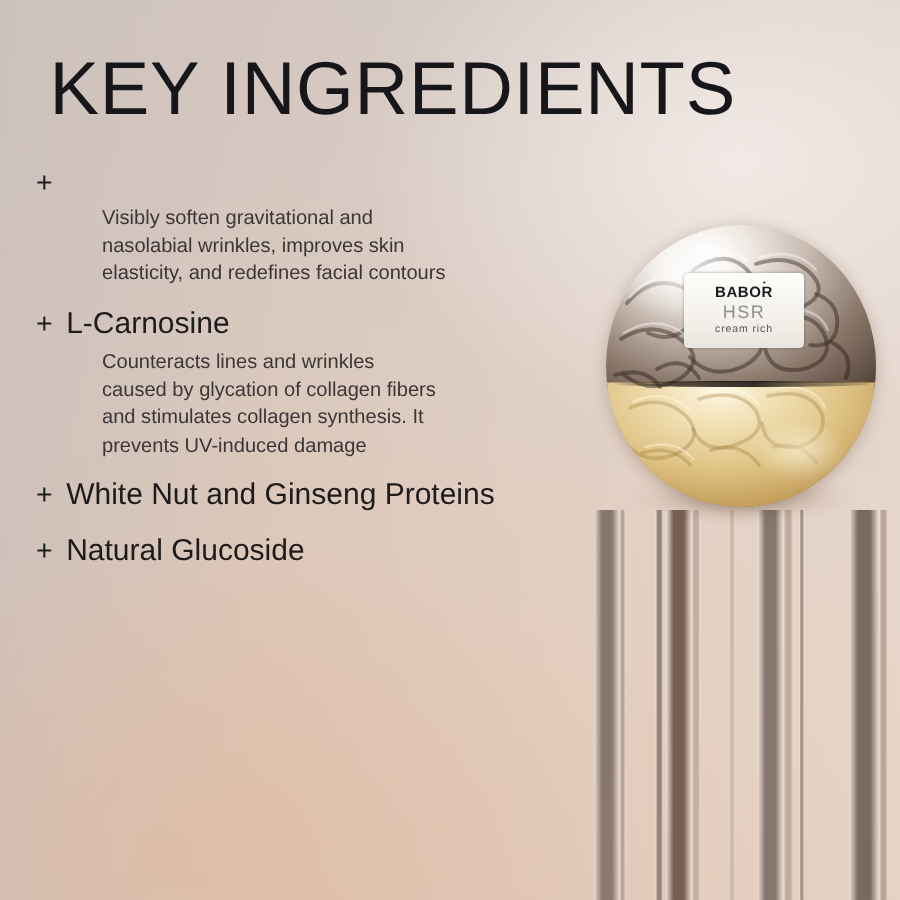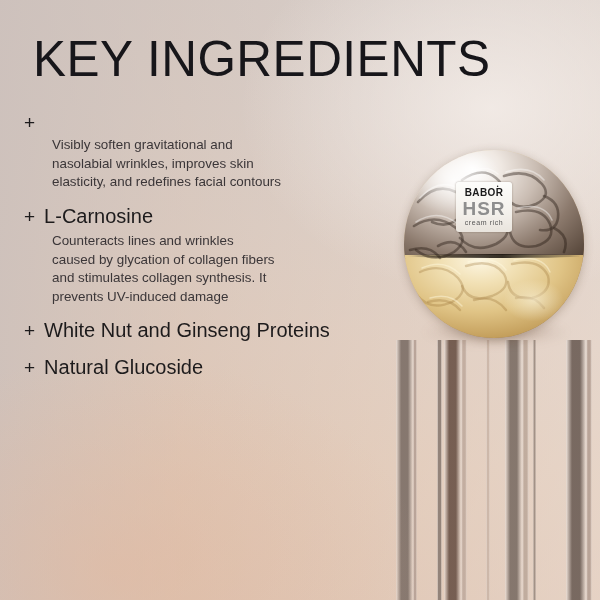--- a/index.html
+++ b/index.html
@@ -126,21 +126,21 @@
     inset: 0;
     background:
       radial-gradient(ellipse 38% 26% at 28% 16%, rgba(255,255,255,0.85) 0%, rgba(255,255,255,0) 70%),
       radial-gradient(ellipse 24% 16% at 72% 80%, rgba(255,252,235,0.55) 0%, rgba(255,252,235,0) 70%);
     pointer-events: none;
   }
   .jar-label {
     position: absolute;
     left: 52px;
     top: 32px;
-    width: 56px;
+    width: 80px;
     height: 50px;
     background: linear-gradient(to bottom, #fdfdfb 0%, #f4f1ec 60%, #e9e4dd 100%);
     border-radius: 3px;
     box-shadow: 0 0 2px rgba(60,45,30,0.45);
     display: flex;
     flex-direction: column;
     align-items: center;
     justify-content: center;
     gap: 1px;
   }
@@ -154,22 +154,22 @@
   }
   .brand-mark {
     position: absolute;
     right: 4.5px;
     top: -4px;
     font-size: 5px;
     color: #1a1a1a;
     line-height: 1;
   }
   .product-line {
-    font-size: 19px;
-    font-weight: 700;
+    font-size: 12px;
+    font-weight: 400;
     letter-spacing: 1px;
     color: #8e8e8e;
     line-height: 1.05;
   }
   .variant {
     font-size: 7px;
     letter-spacing: 0.6px;
     color: #555;
     line-height: 1;
   }
@@ -207,21 +207,21 @@
     line-height: 1.18;
     white-space: nowrap;
   }
   .plus {
     font-size: 19px;
     font-weight: 300;
     line-height: 1;
     color: #1d1b1c;
   }
   .ing-body {
-    margin: 4px 0 0 28px;
+    margin: 4px 0 0 44px;
     font-size: 13.4px;
     line-height: 1.38;
     color: #3b3638;
     font-weight: 400;
     white-space: pre-line;
   }
 </style>
 </head>
 <body>
 

